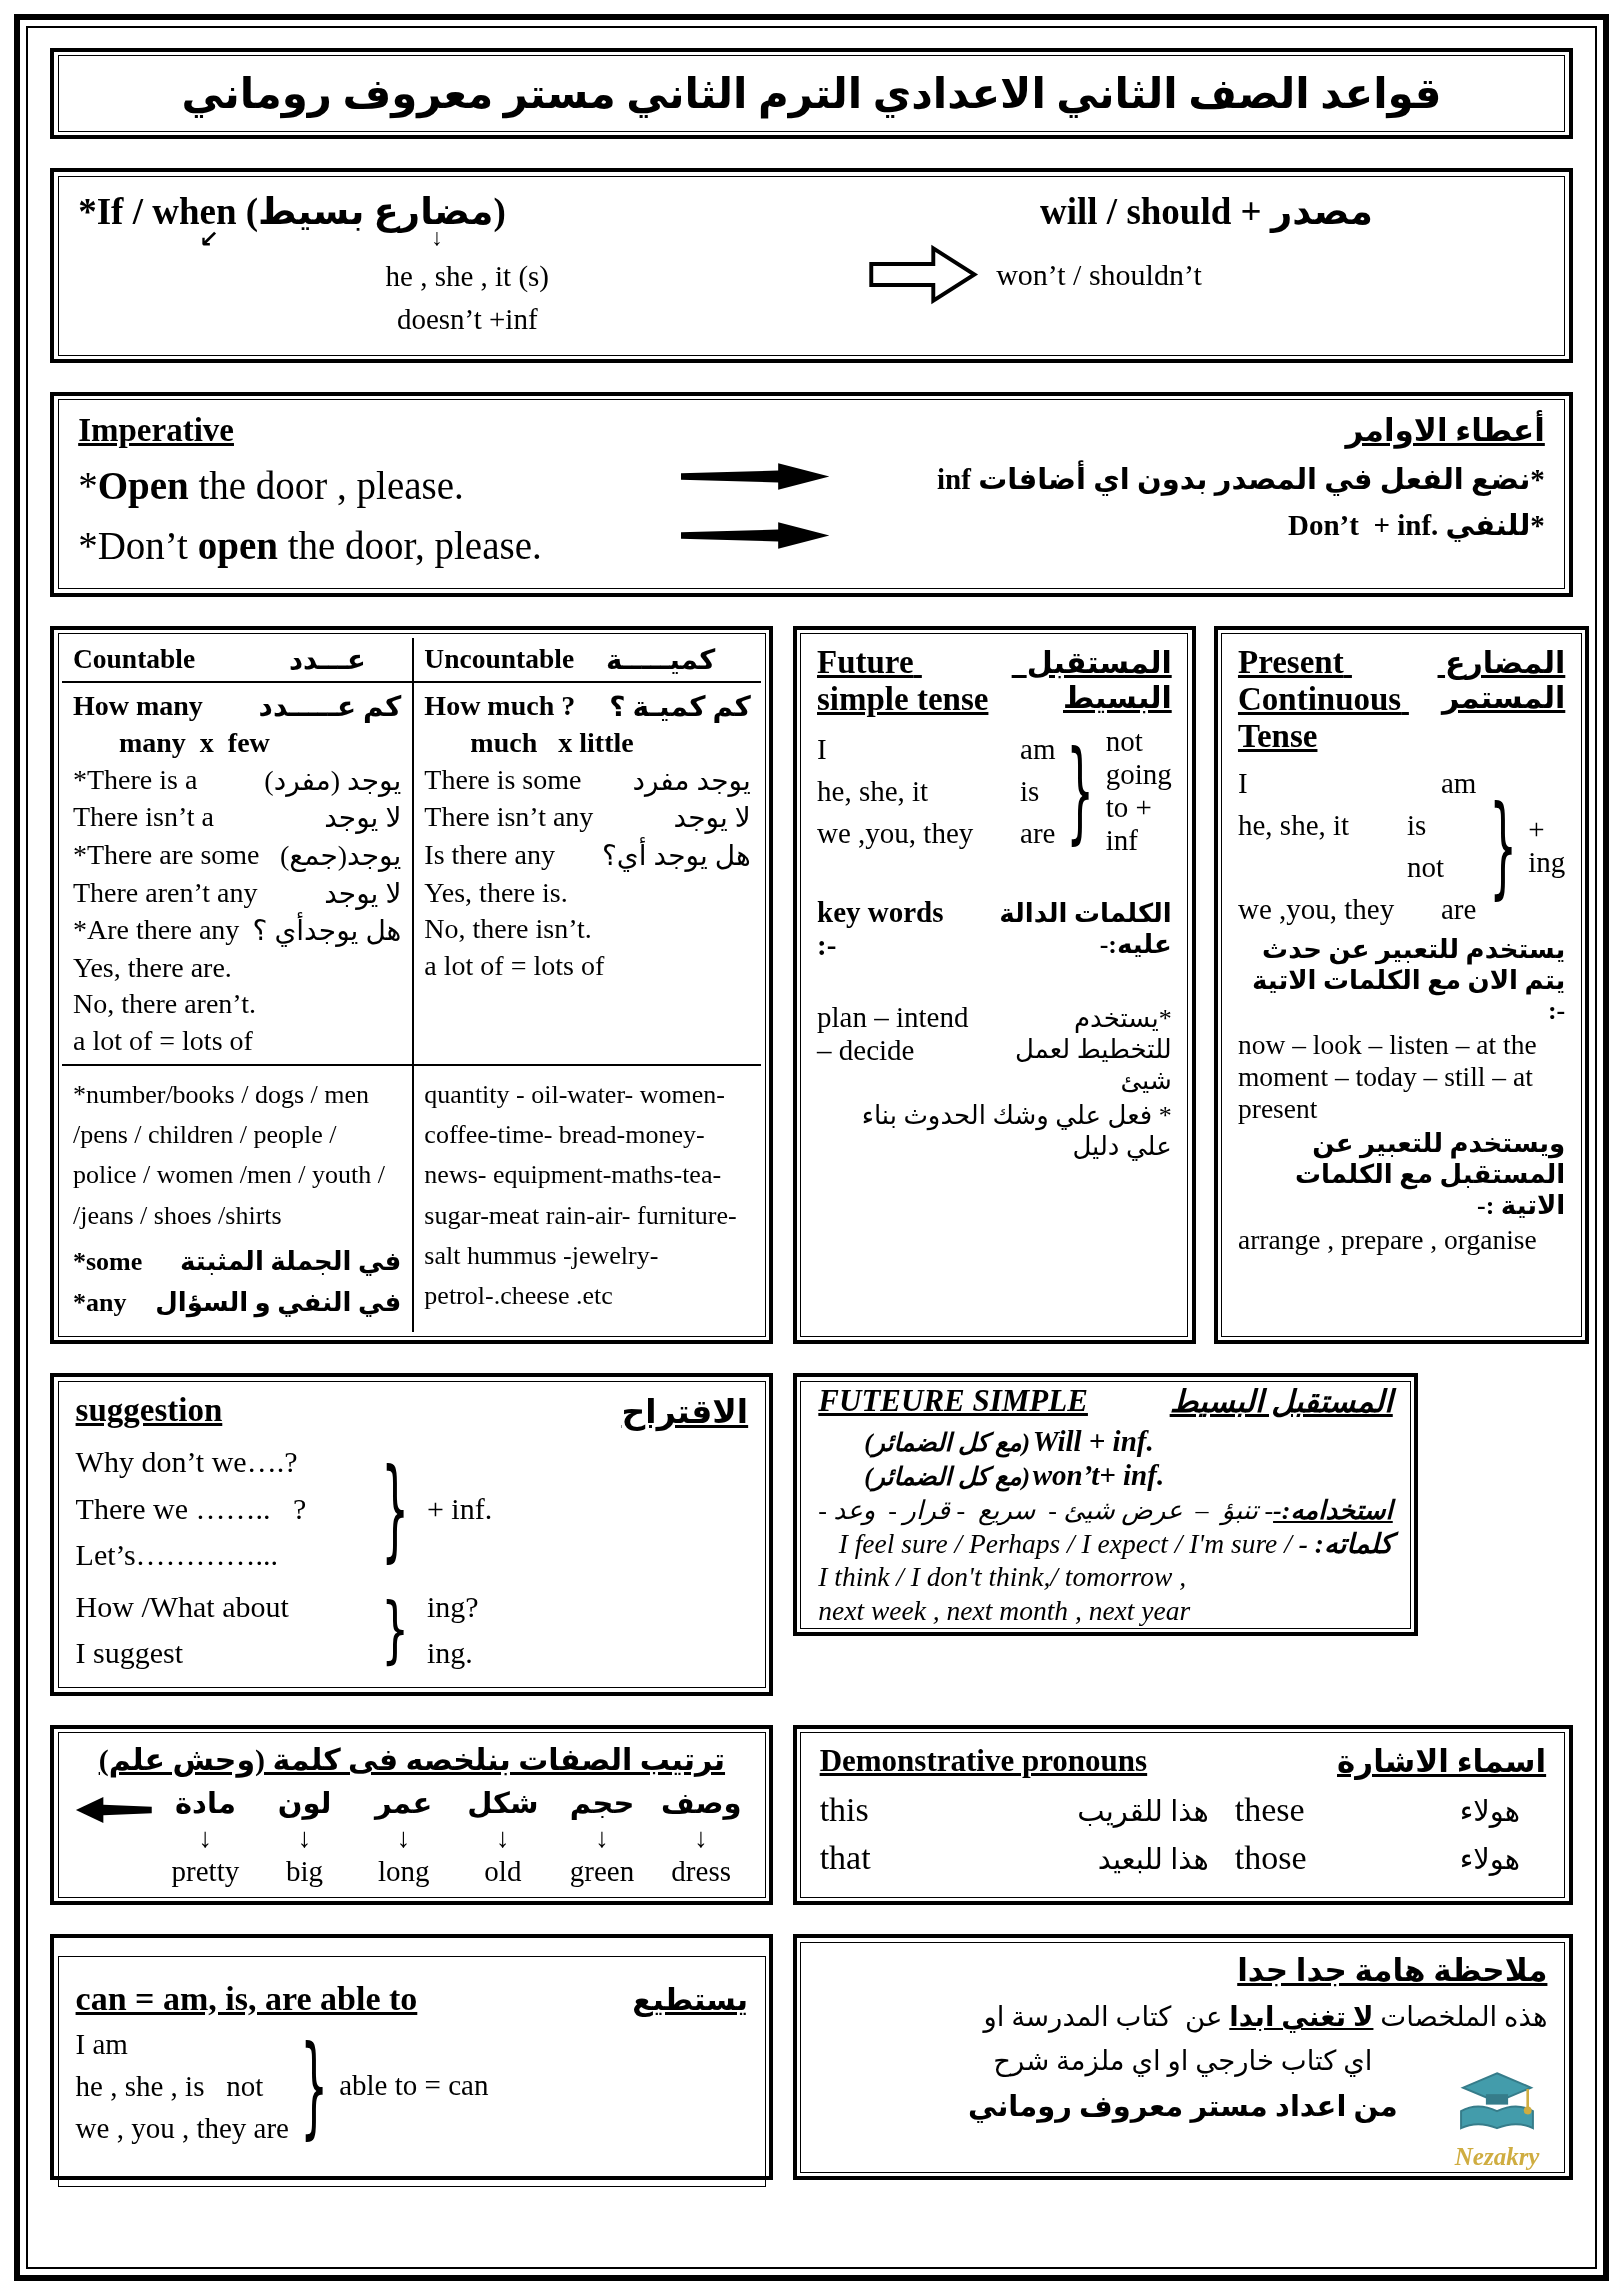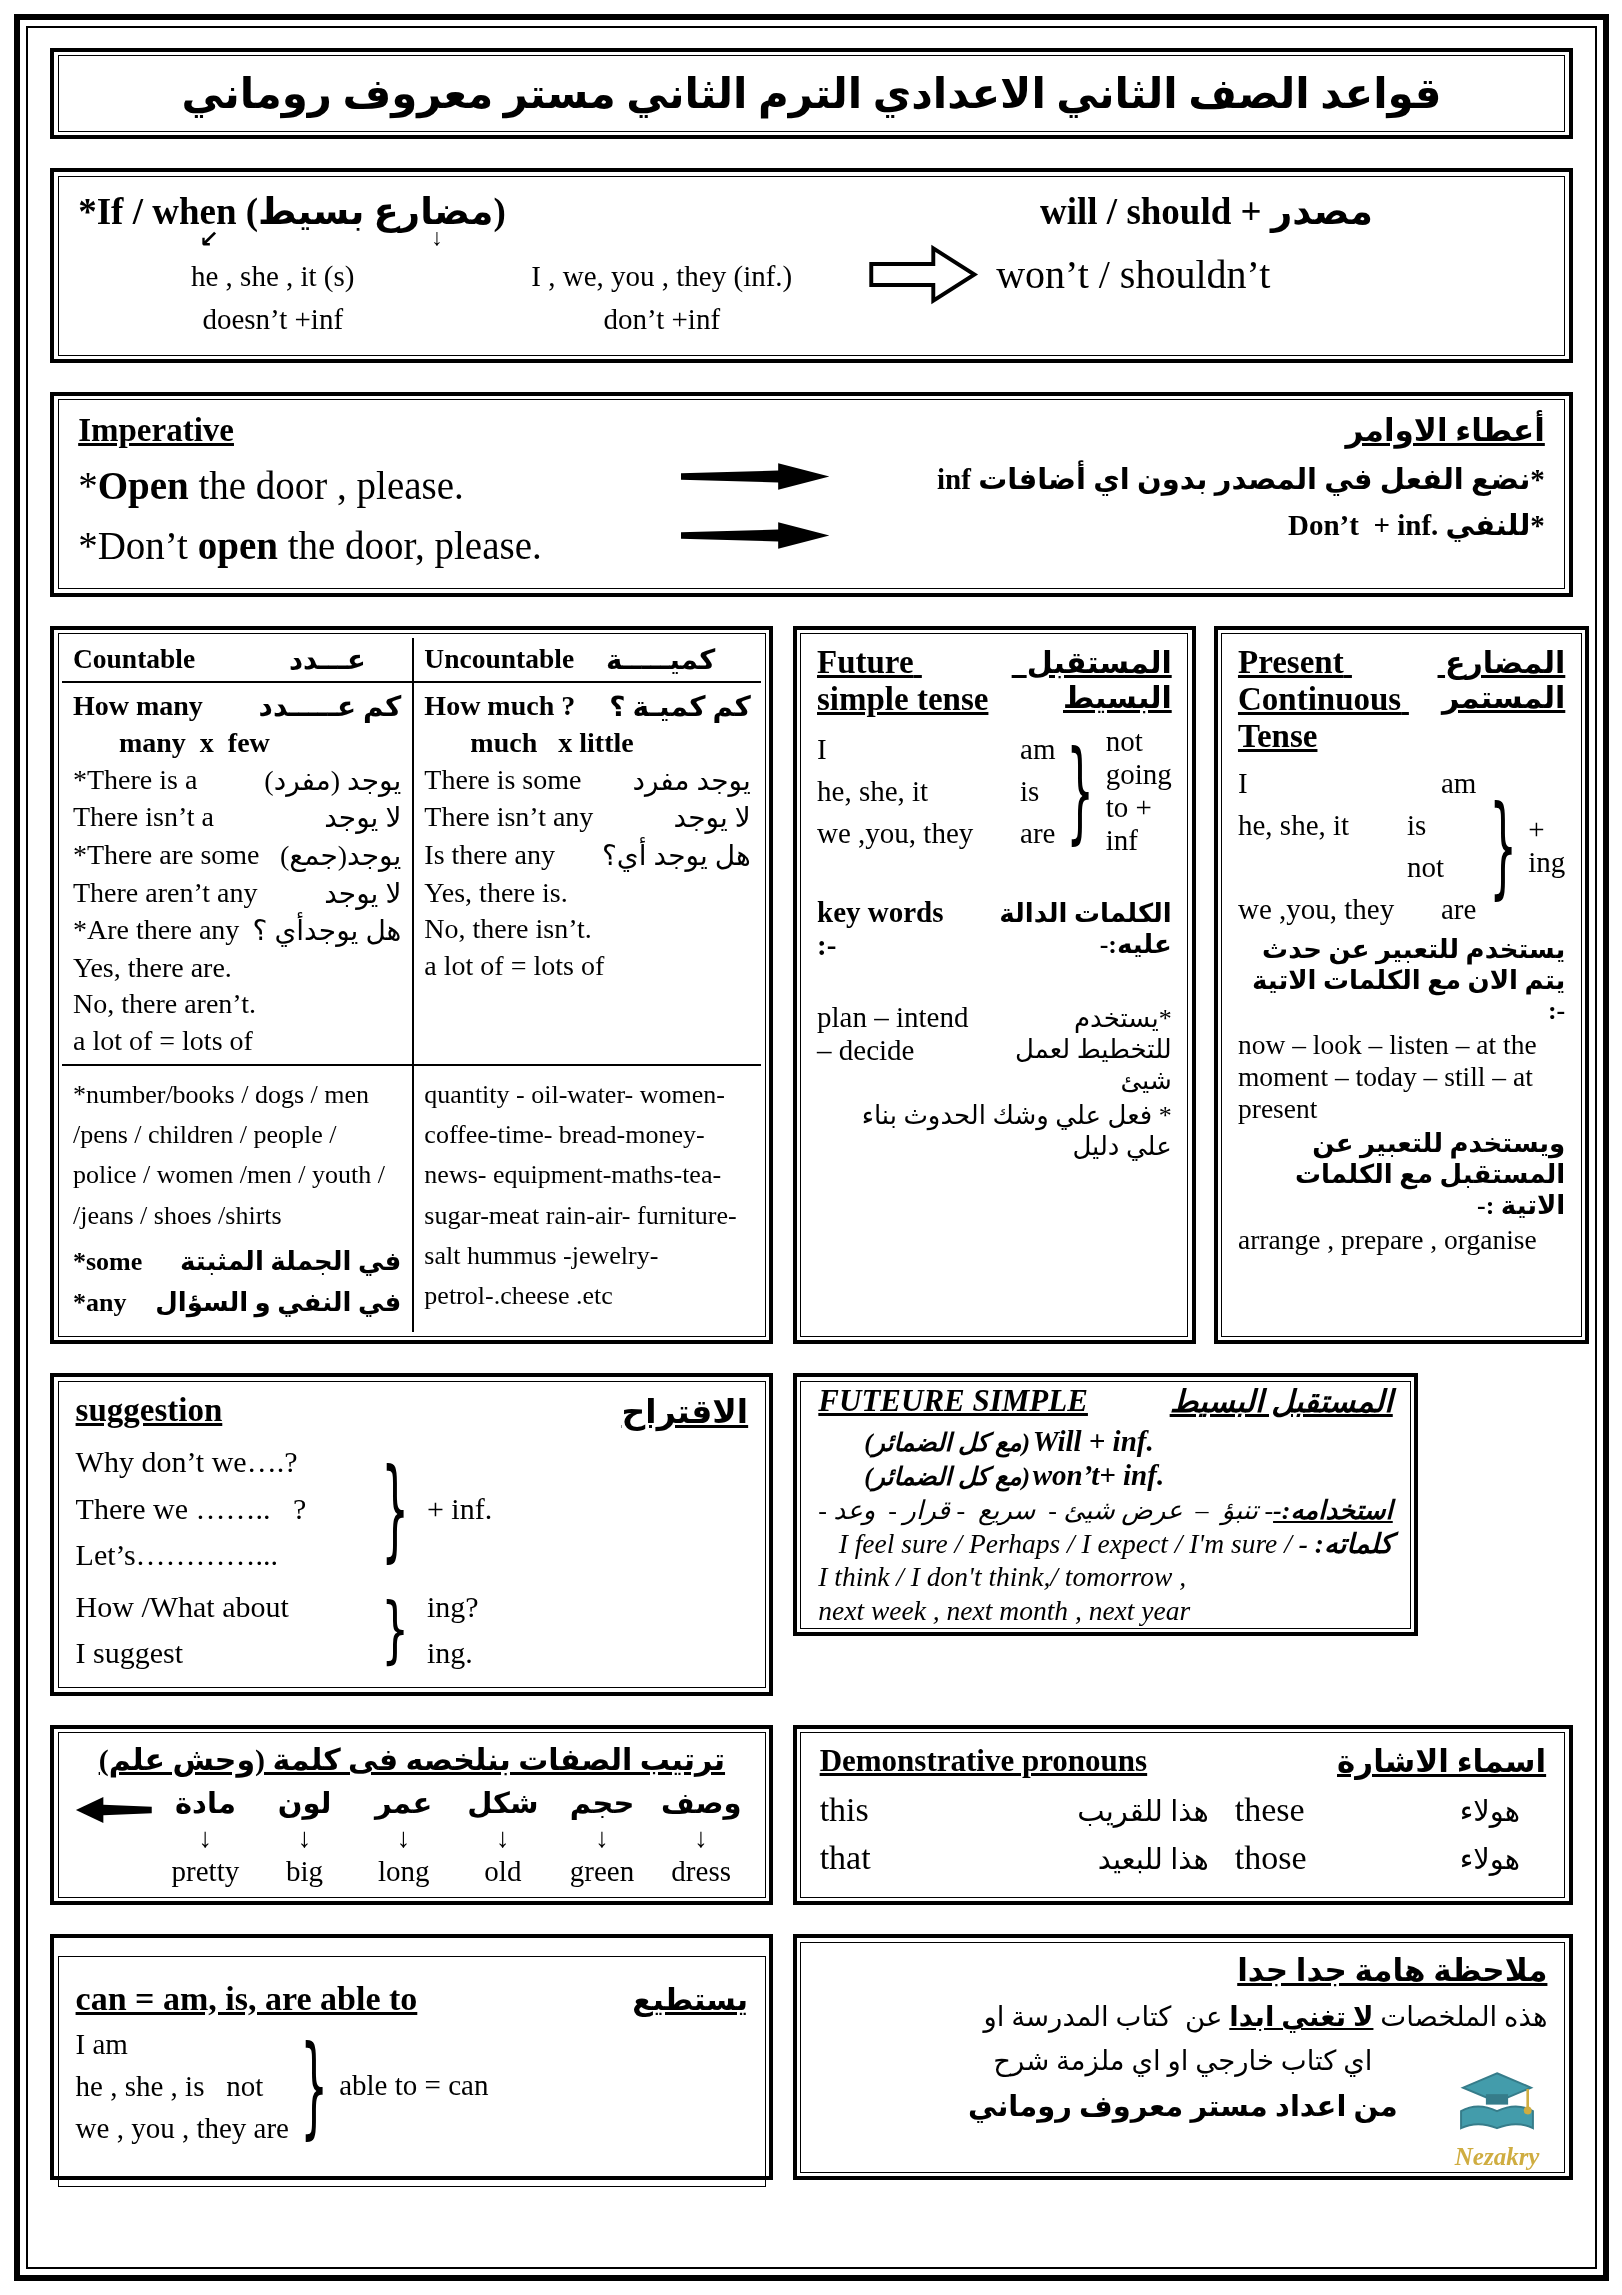--- a/index.html
+++ b/index.html
@@ -46,21 +46,21 @@
   .ifwhen { display:flex; gap:11.8px; padding:13px 19.6px; }
   .iw-left { flex:1.15; }
   .iw-head { font-size:37px; }
   .iw-mini { position:relative; height:22px; font-size:23.6px; font-weight:bold; }
   .iw-mini .mini-a { position:absolute; left:121px; top:-7.9px; }
   .iw-mini .mini-b { position:absolute; left:353px; top:-9.2px; }
   .iw-cols { display:flex; }
   .iw-col { flex:1; text-align:center; font-size:29px; line-height:1.5; }
   .iw-right { flex:1; }
   .iw-rhead { font-size:37px; text-align:center; }
-  .iw-rbody { display:flex; align-items:center; gap:17px; margin-top:10.5px; font-size:40px; }
+  .iw-rbody { display:flex; align-items:center; gap:17px; margin-top:10.5px; font-size:30px; }
 
   
   .imp { display:flex; gap:14.4px; padding:11.8px 19.6px; }
   .imp-en { flex:1.05; }
   .imp-title { font-size:33px; margin-bottom:6.5px; }
   .imp-line { font-size:39px; line-height:1.55; }
   .imp-arrows { flex:0 0 164px; display:flex; flex-direction:column; gap:22px; margin-top:46px; align-items:center; }
   .imp-ar { flex:1.25; text-align:right; }
   .imp-ar-title { font-size:31px; margin-bottom:6.5px; }
   .imp-ar-line { font-size:29px; line-height:1.6; }
@@ -160,24 +160,20 @@
           <span class="bold" data-bind="if_when.head_en">*If / when (</span><span class="bold" dir="rtl" data-bind="if_when.head_ar">مضارع بسيط</span><span class="bold" data-bind="if_when.head_close">)</span>
         </div>
         <div class="iw-mini">
               <span class="mini-a">↙</span>
               <span class="mini-b">↓</span>
             </div>
         <div class="iw-cols">
           <div class="iw-col">
             <div data-bind="if_when.col1_line1">he , she , it (s)</div>
             <div data-bind="if_when.col1_line2">doesn’t +inf</div>
-          </div>
-          <div class="iw-col">
-            <div data-bind="if_when.col2_line1">I , we, you , they (inf.)</div>
-            <div data-bind="if_when.col2_line2">don’t +inf</div>
           </div>
         </div>
       </div>
       <div class="iw-right">
         <div class="iw-rhead">
           <span class="bold" data-bind="if_when.result_en">will / should +</span>
           <span class="bold" dir="rtl" data-bind="if_when.result_ar">مصدر</span>
         </div>
         <div class="iw-rbody">
           <svg width="111" height="63" viewBox="0 0 170 96">

